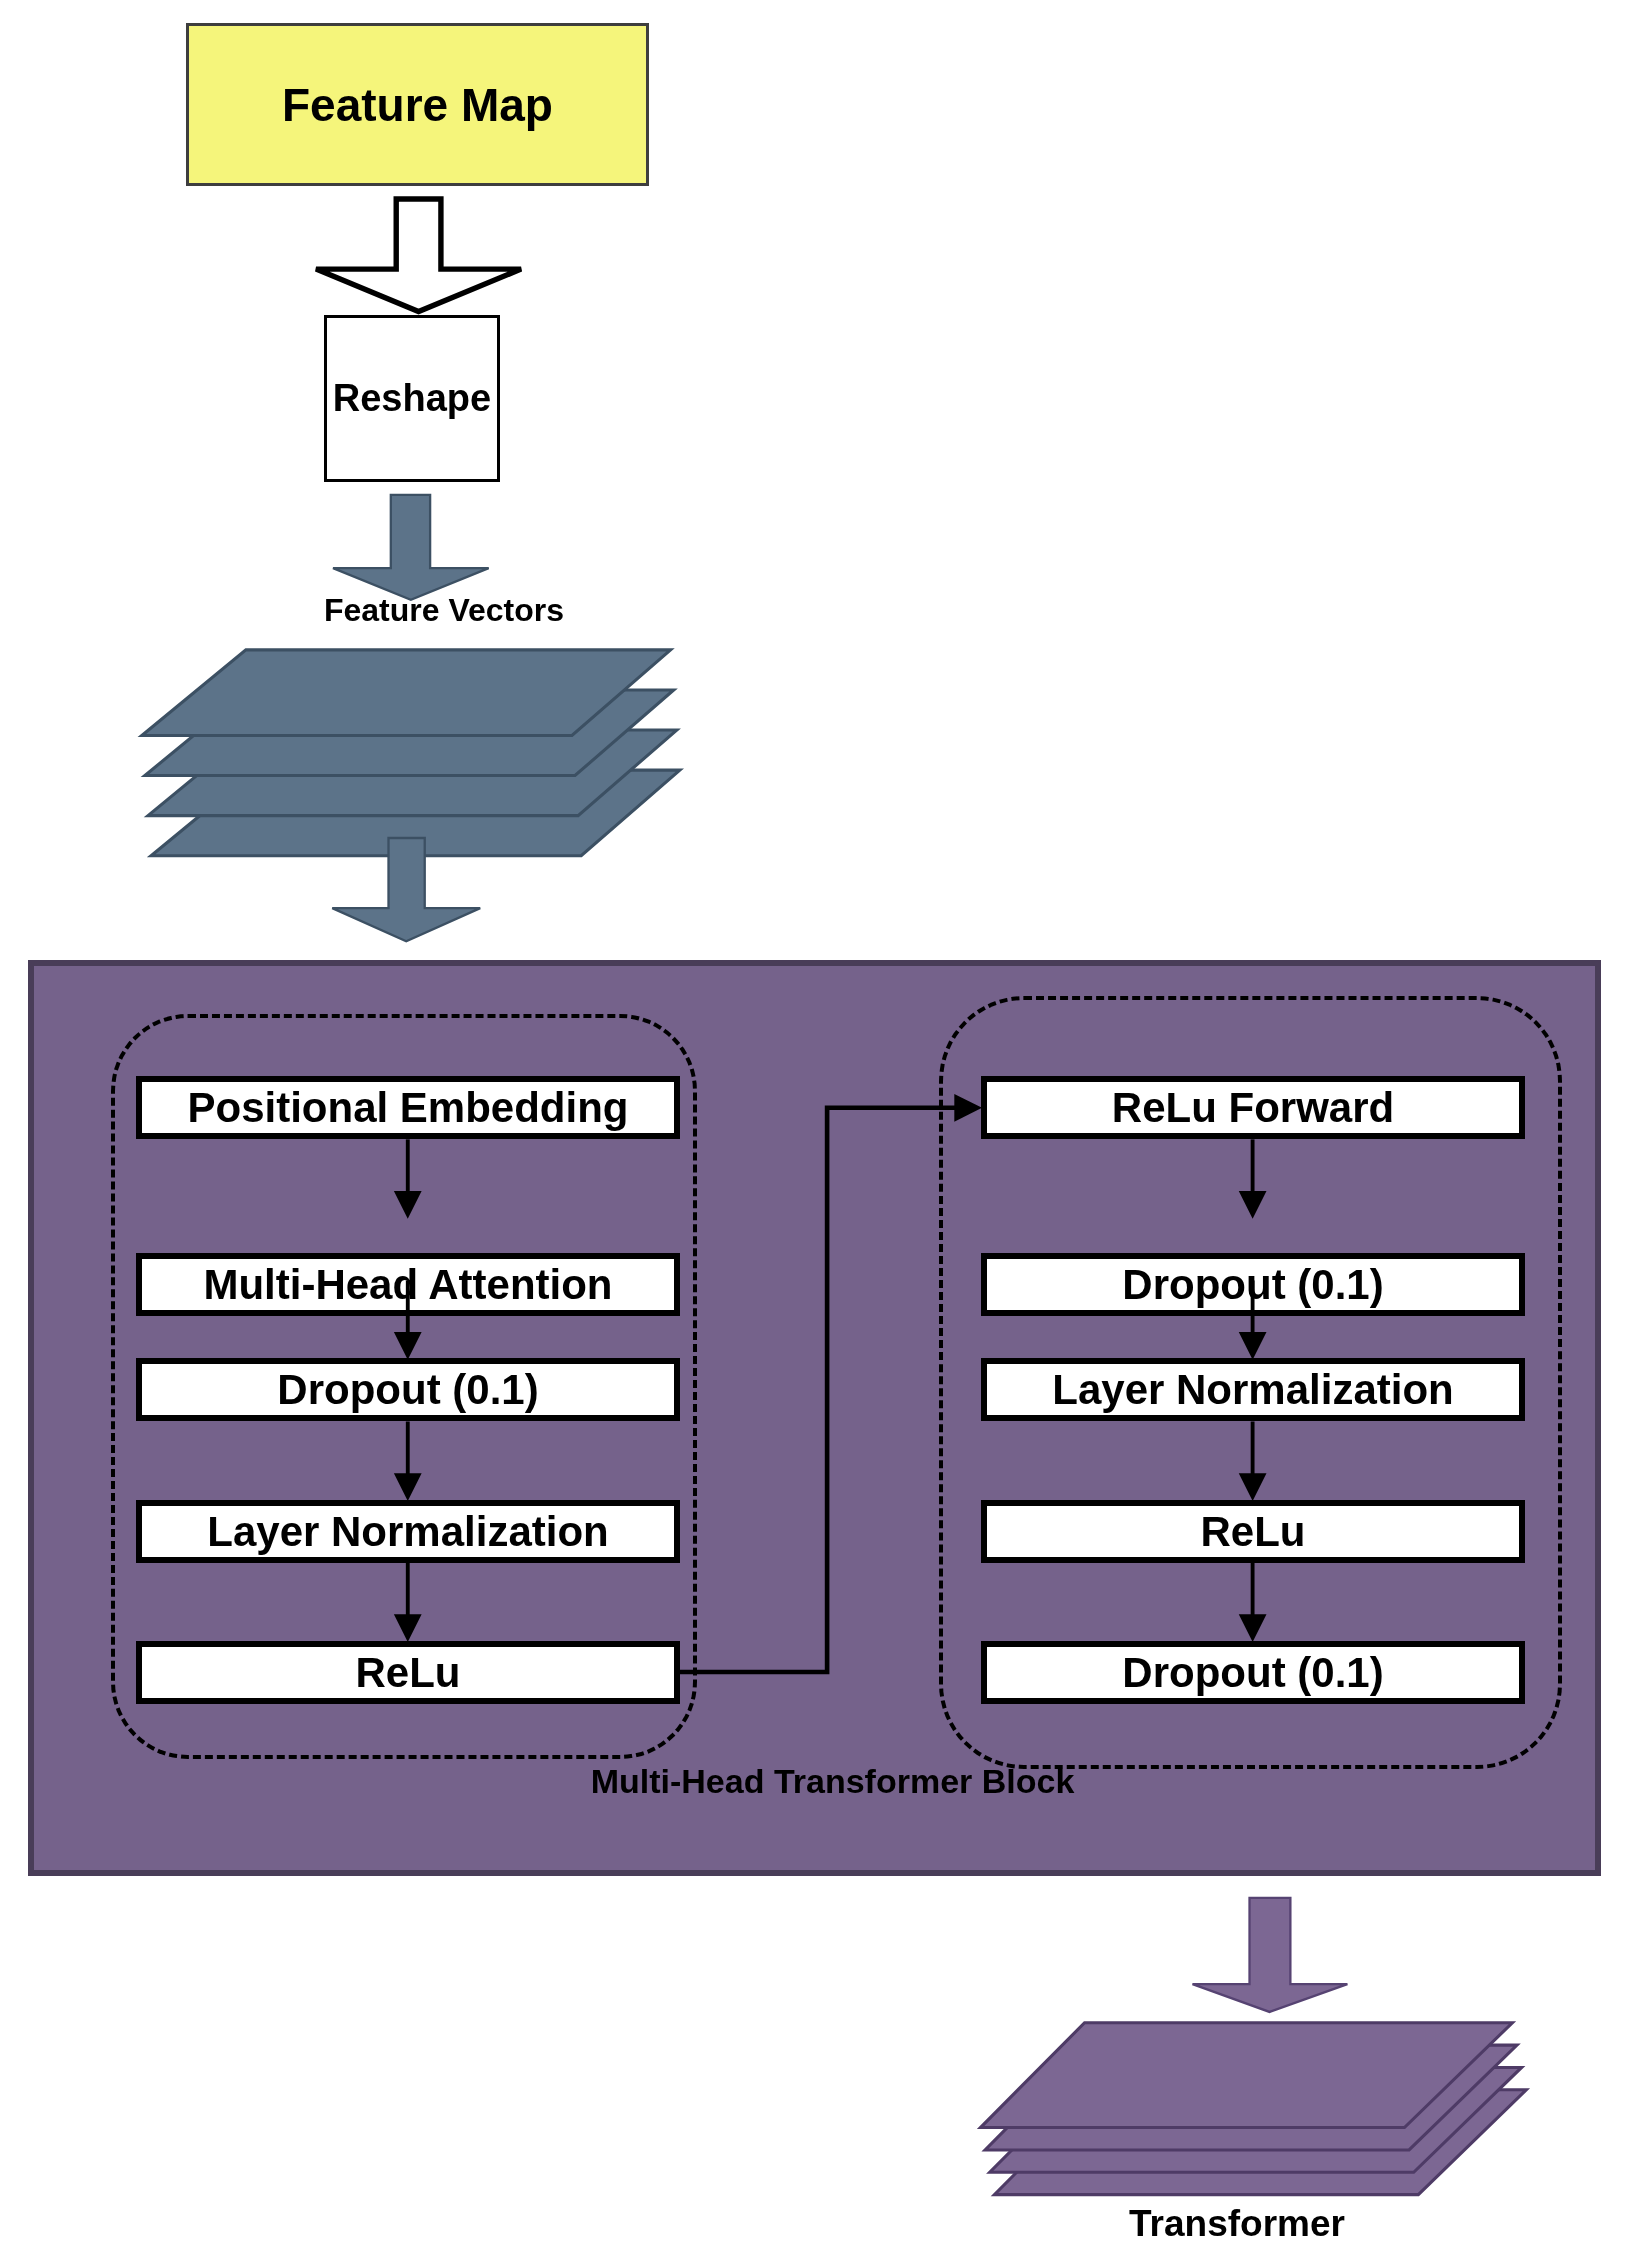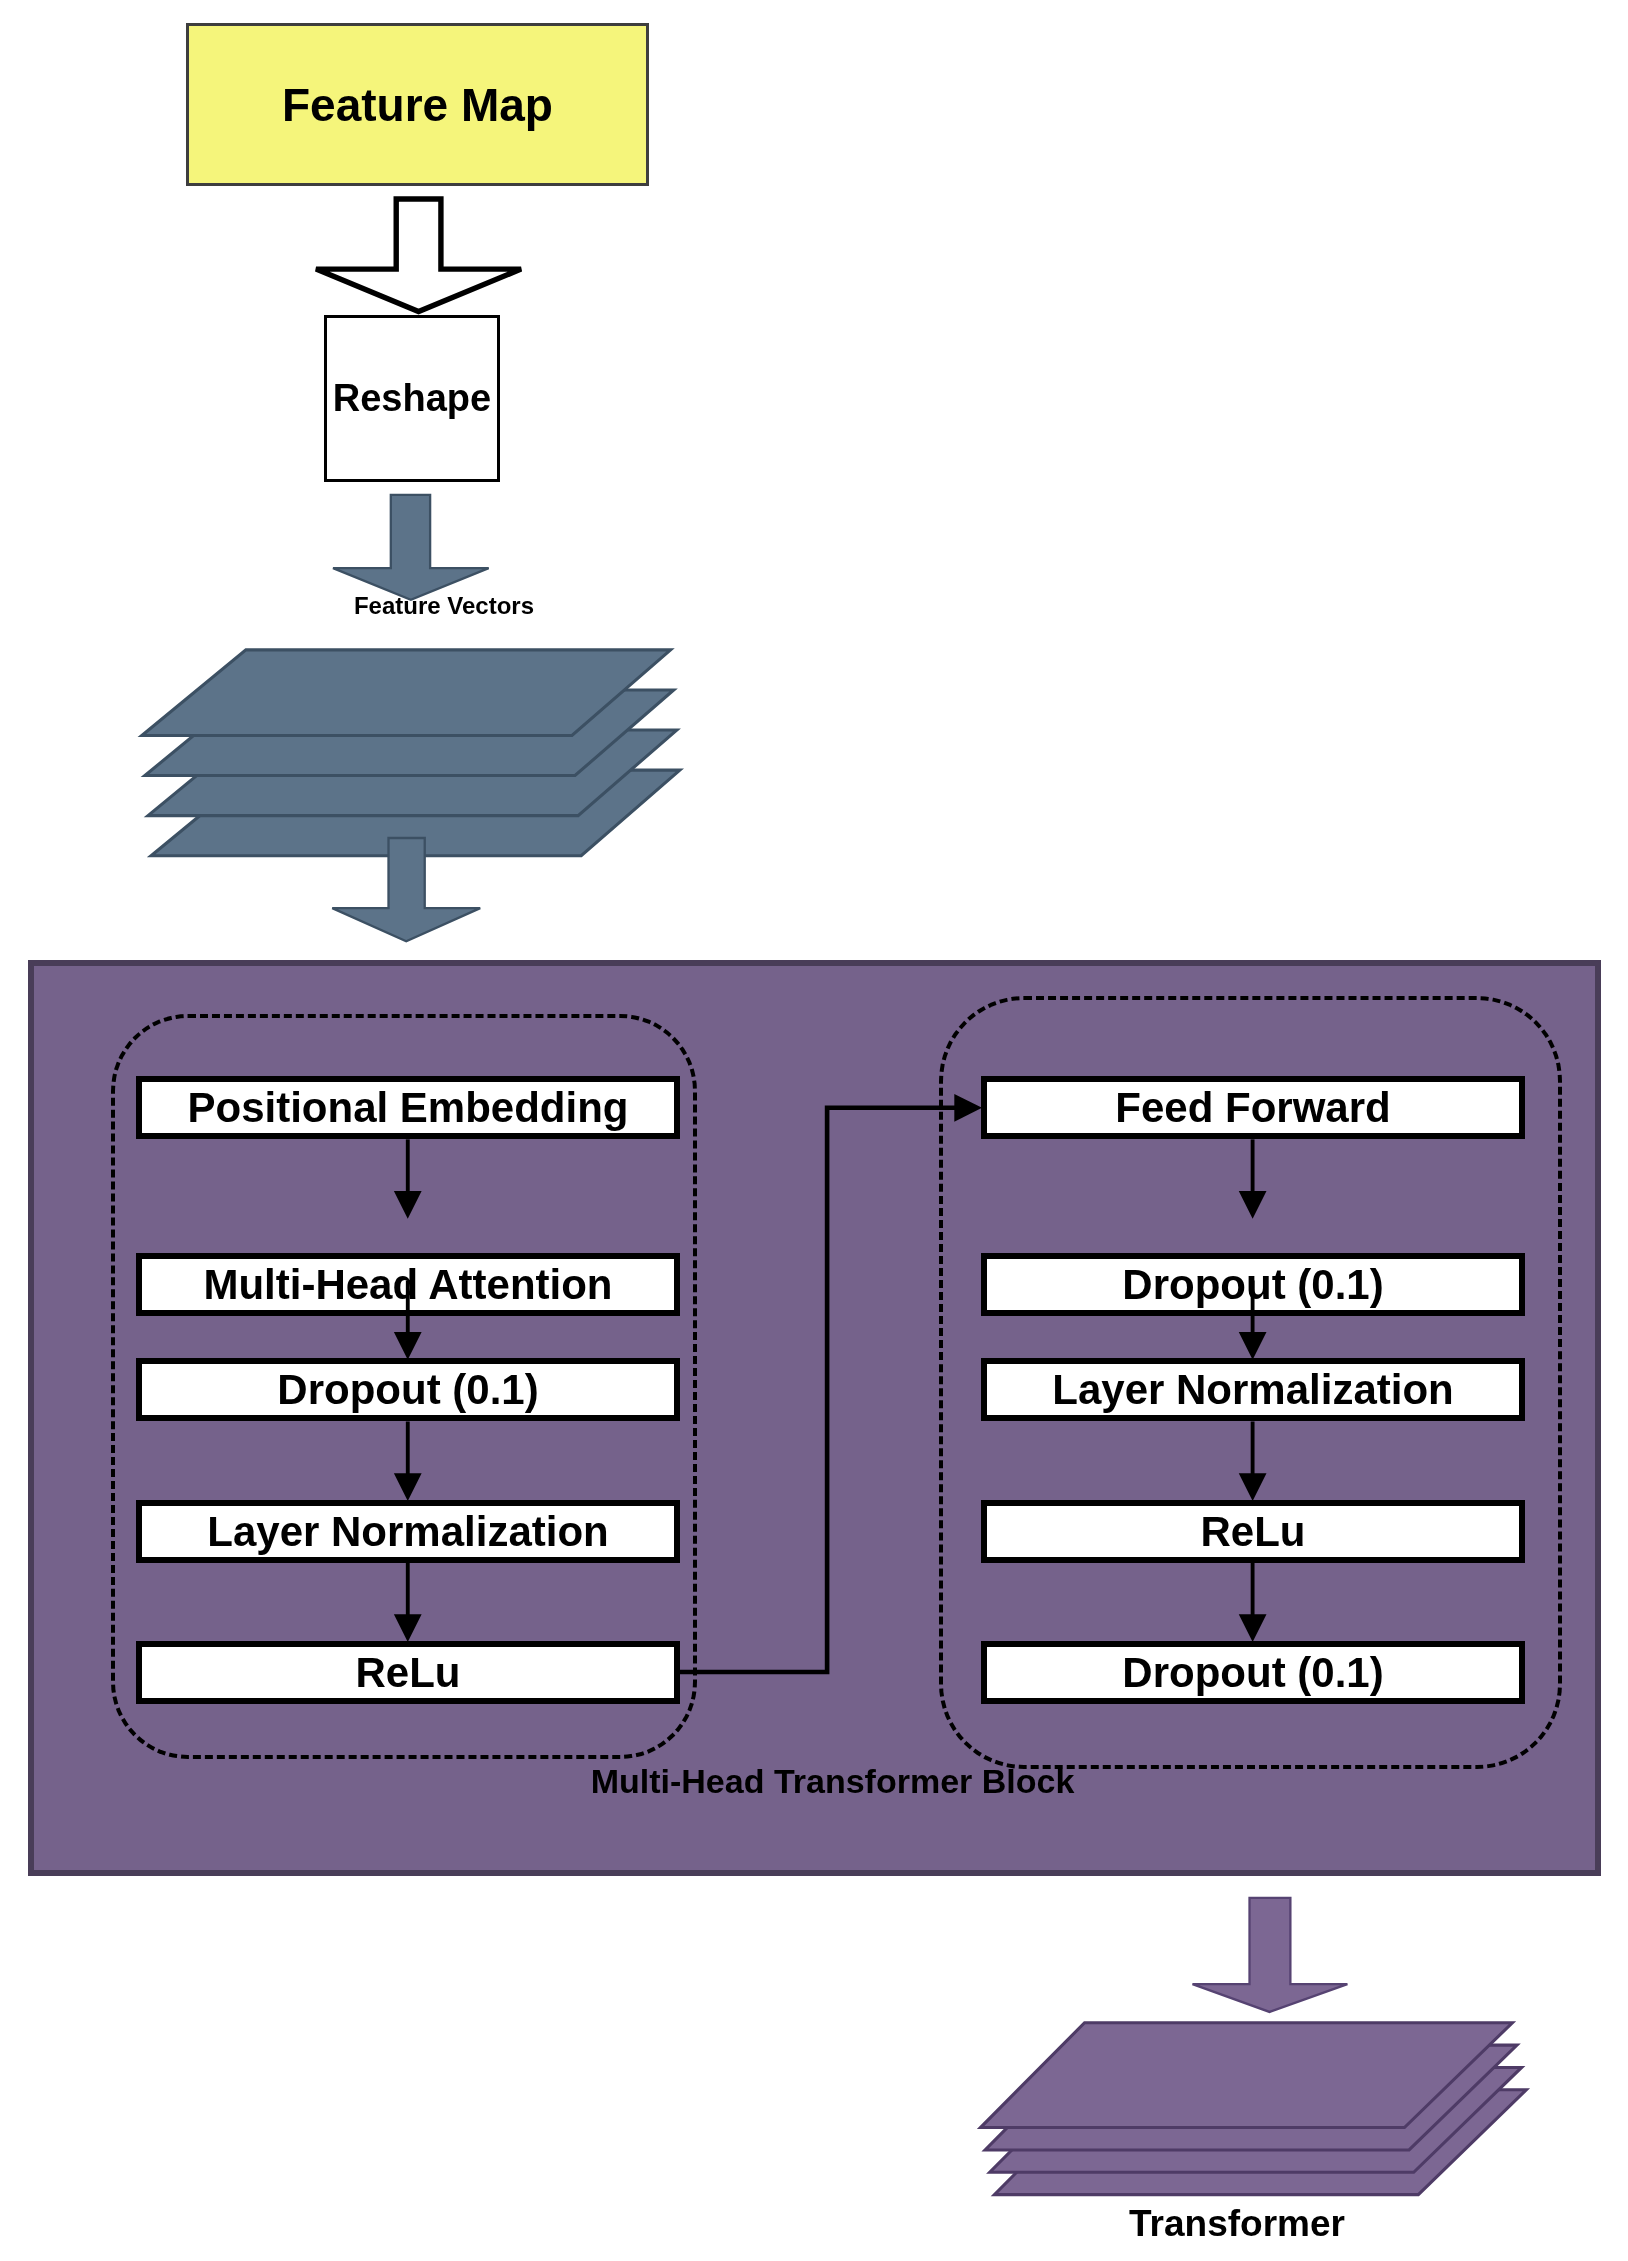--- a/index.html
+++ b/index.html
@@ -29,21 +29,21 @@
     z-index: 3;
   }
   .reshape {
     left: 324px; top: 315px; width: 176px; height: 167px;
     background: #ffffff;
     border: 3.1px solid #000000;
     font-size: 38px;
     z-index: 3;
   }
   .caption { position: absolute; text-align: center; z-index: 3; }
-  .feature-vectors { left: 228px; top: 592px; width: 432px; font-size: 24px; }
+  .feature-vectors { left: 228px; top: 592px; width: 432px; font-size: 32px; }
   .block {
     left: 28px; top: 960px; width: 1573px; height: 916px;
     background: #75628B;
     border: 6.2px solid #493D58;
     z-index: 1;
   }
   .dashed {
     border: 4.6px dashed #000000;
     z-index: 2;
     background: transparent;
@@ -107,21 +107,21 @@
     <span>Dropout (0.1)</span>
   </div>
   <div class="wbox lcol row4">
     <span>Layer Normalization</span>
   </div>
   <div class="wbox lcol row5">
     <span>ReLu</span>
   </div>
 
   <div class="wbox rcol row1">
-    <span>Feed Forward</span>
+    <span>ReLu Forward</span>
   </div>
   <div class="wbox rcol row2">
     <span>Dropout (0.1)</span>
   </div>
   <div class="wbox rcol row3">
     <span>Layer Normalization</span>
   </div>
   <div class="wbox rcol row4">
     <span>ReLu</span>
   </div>

